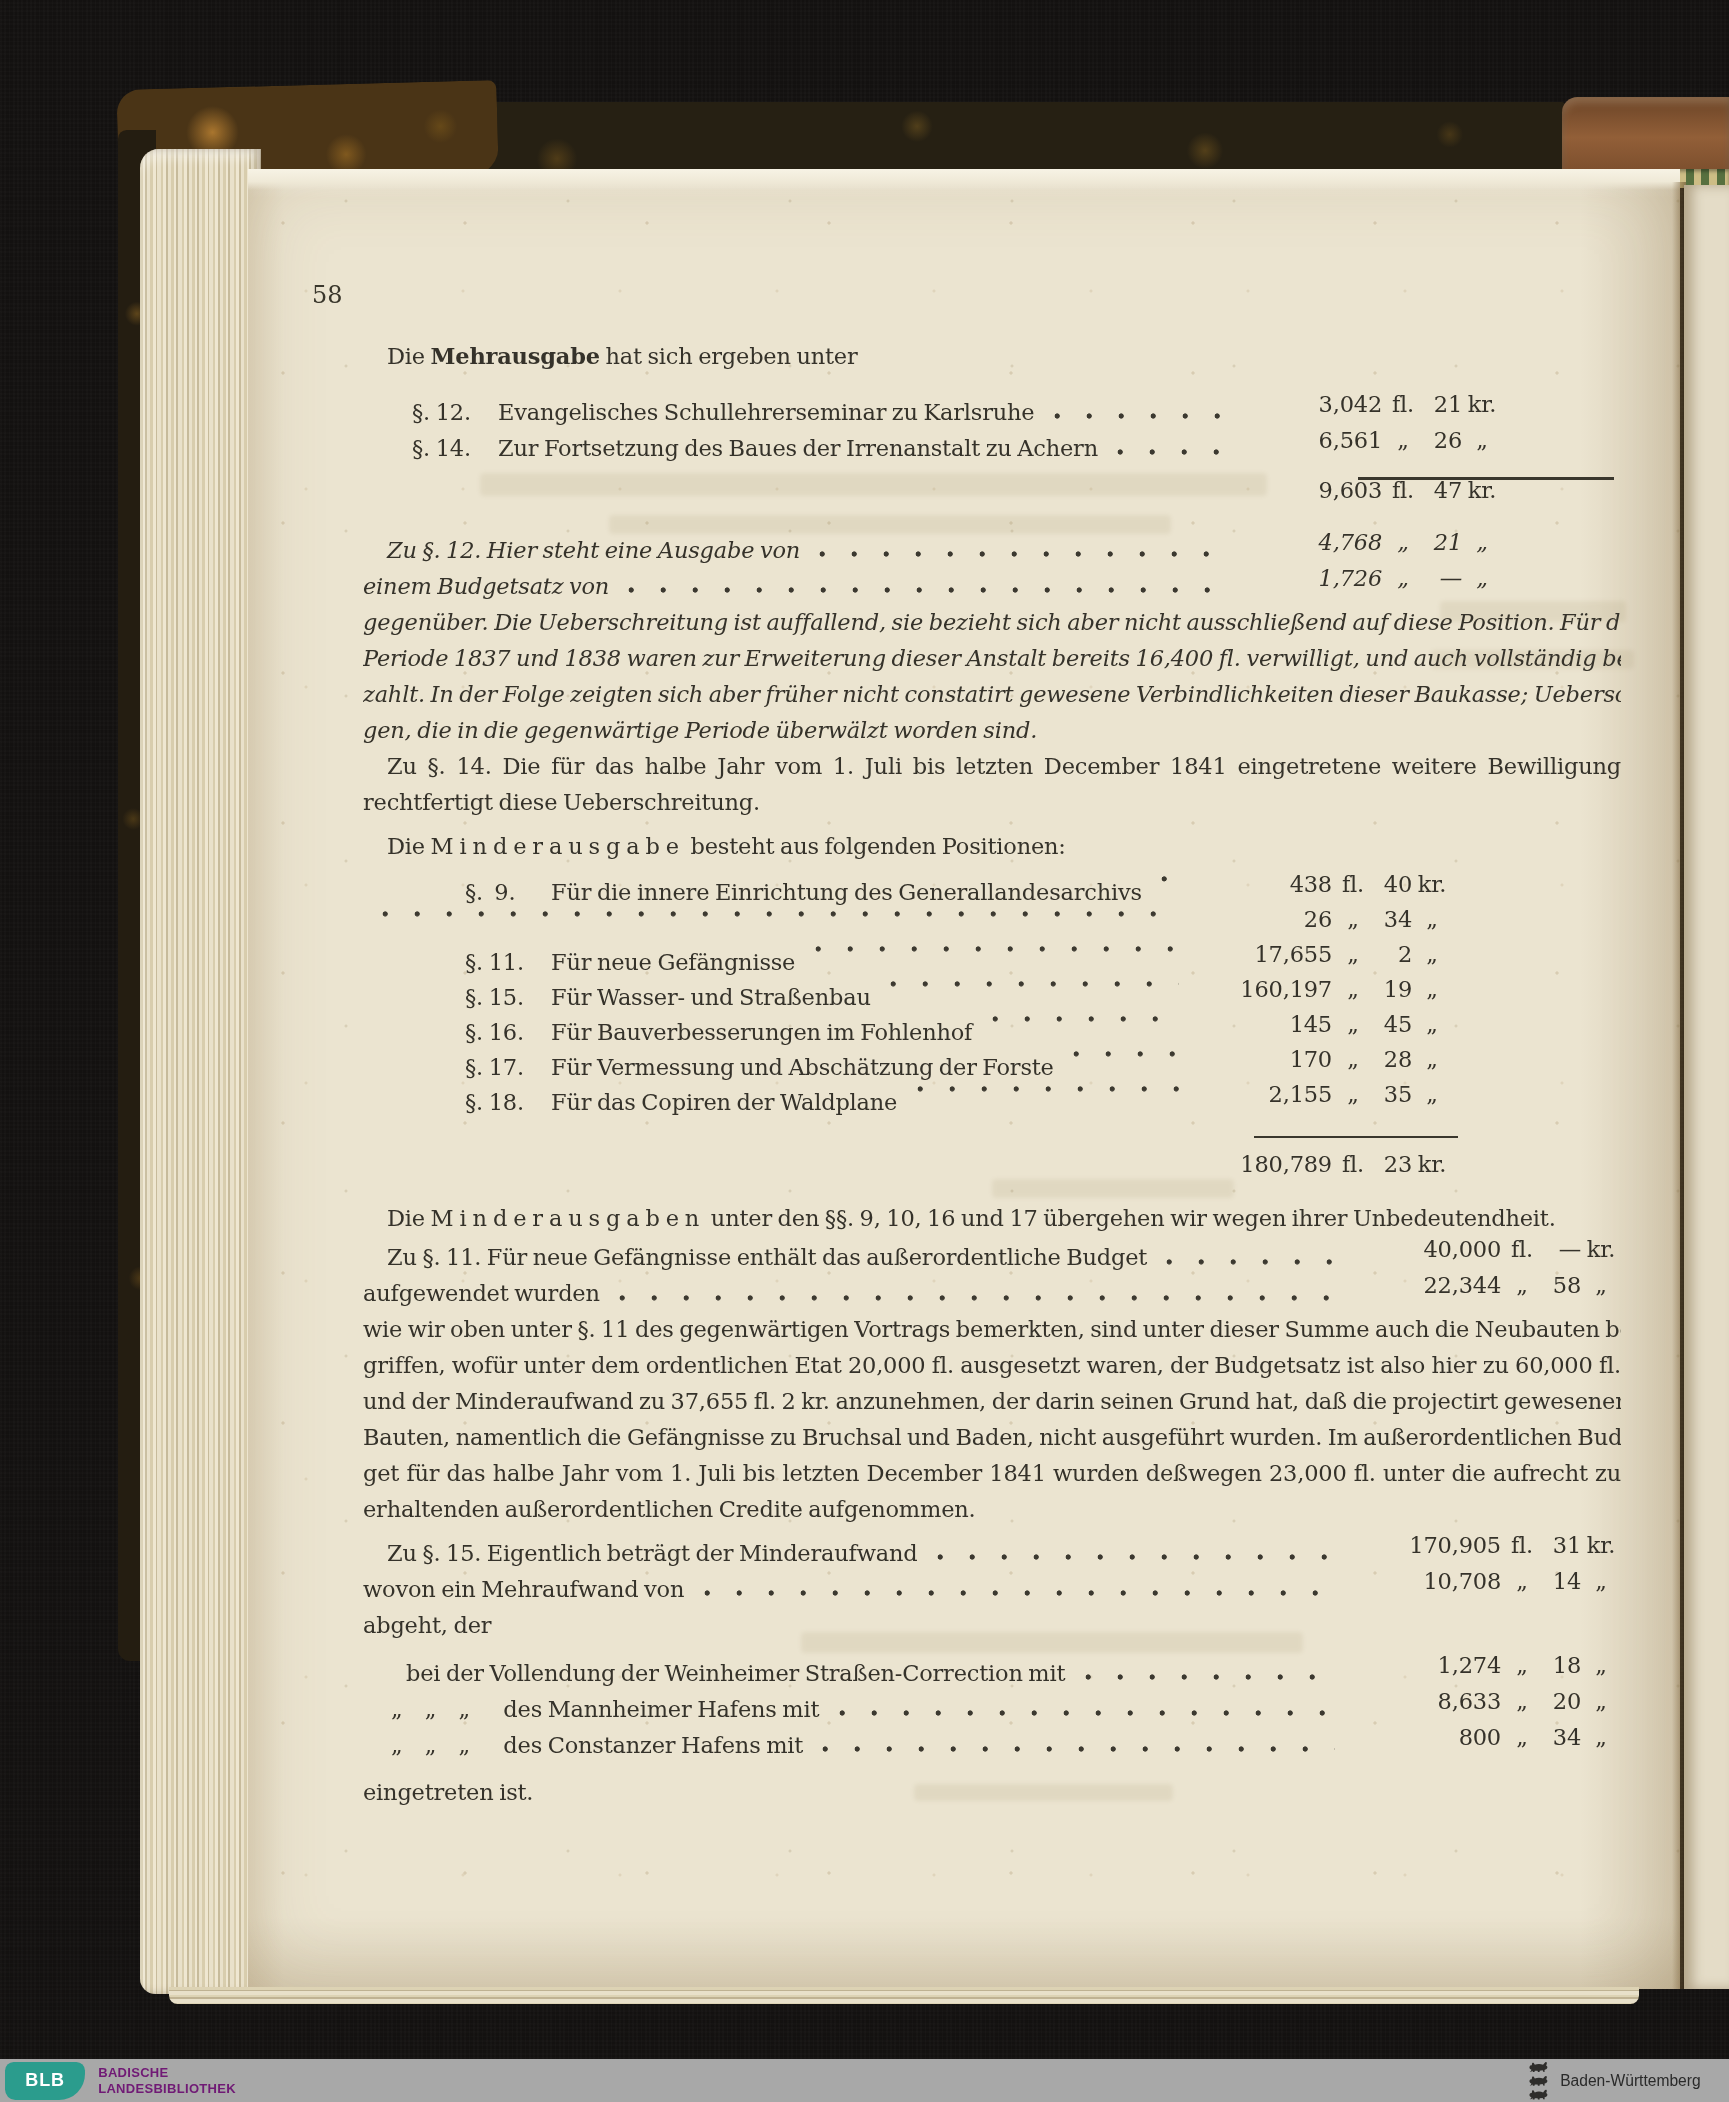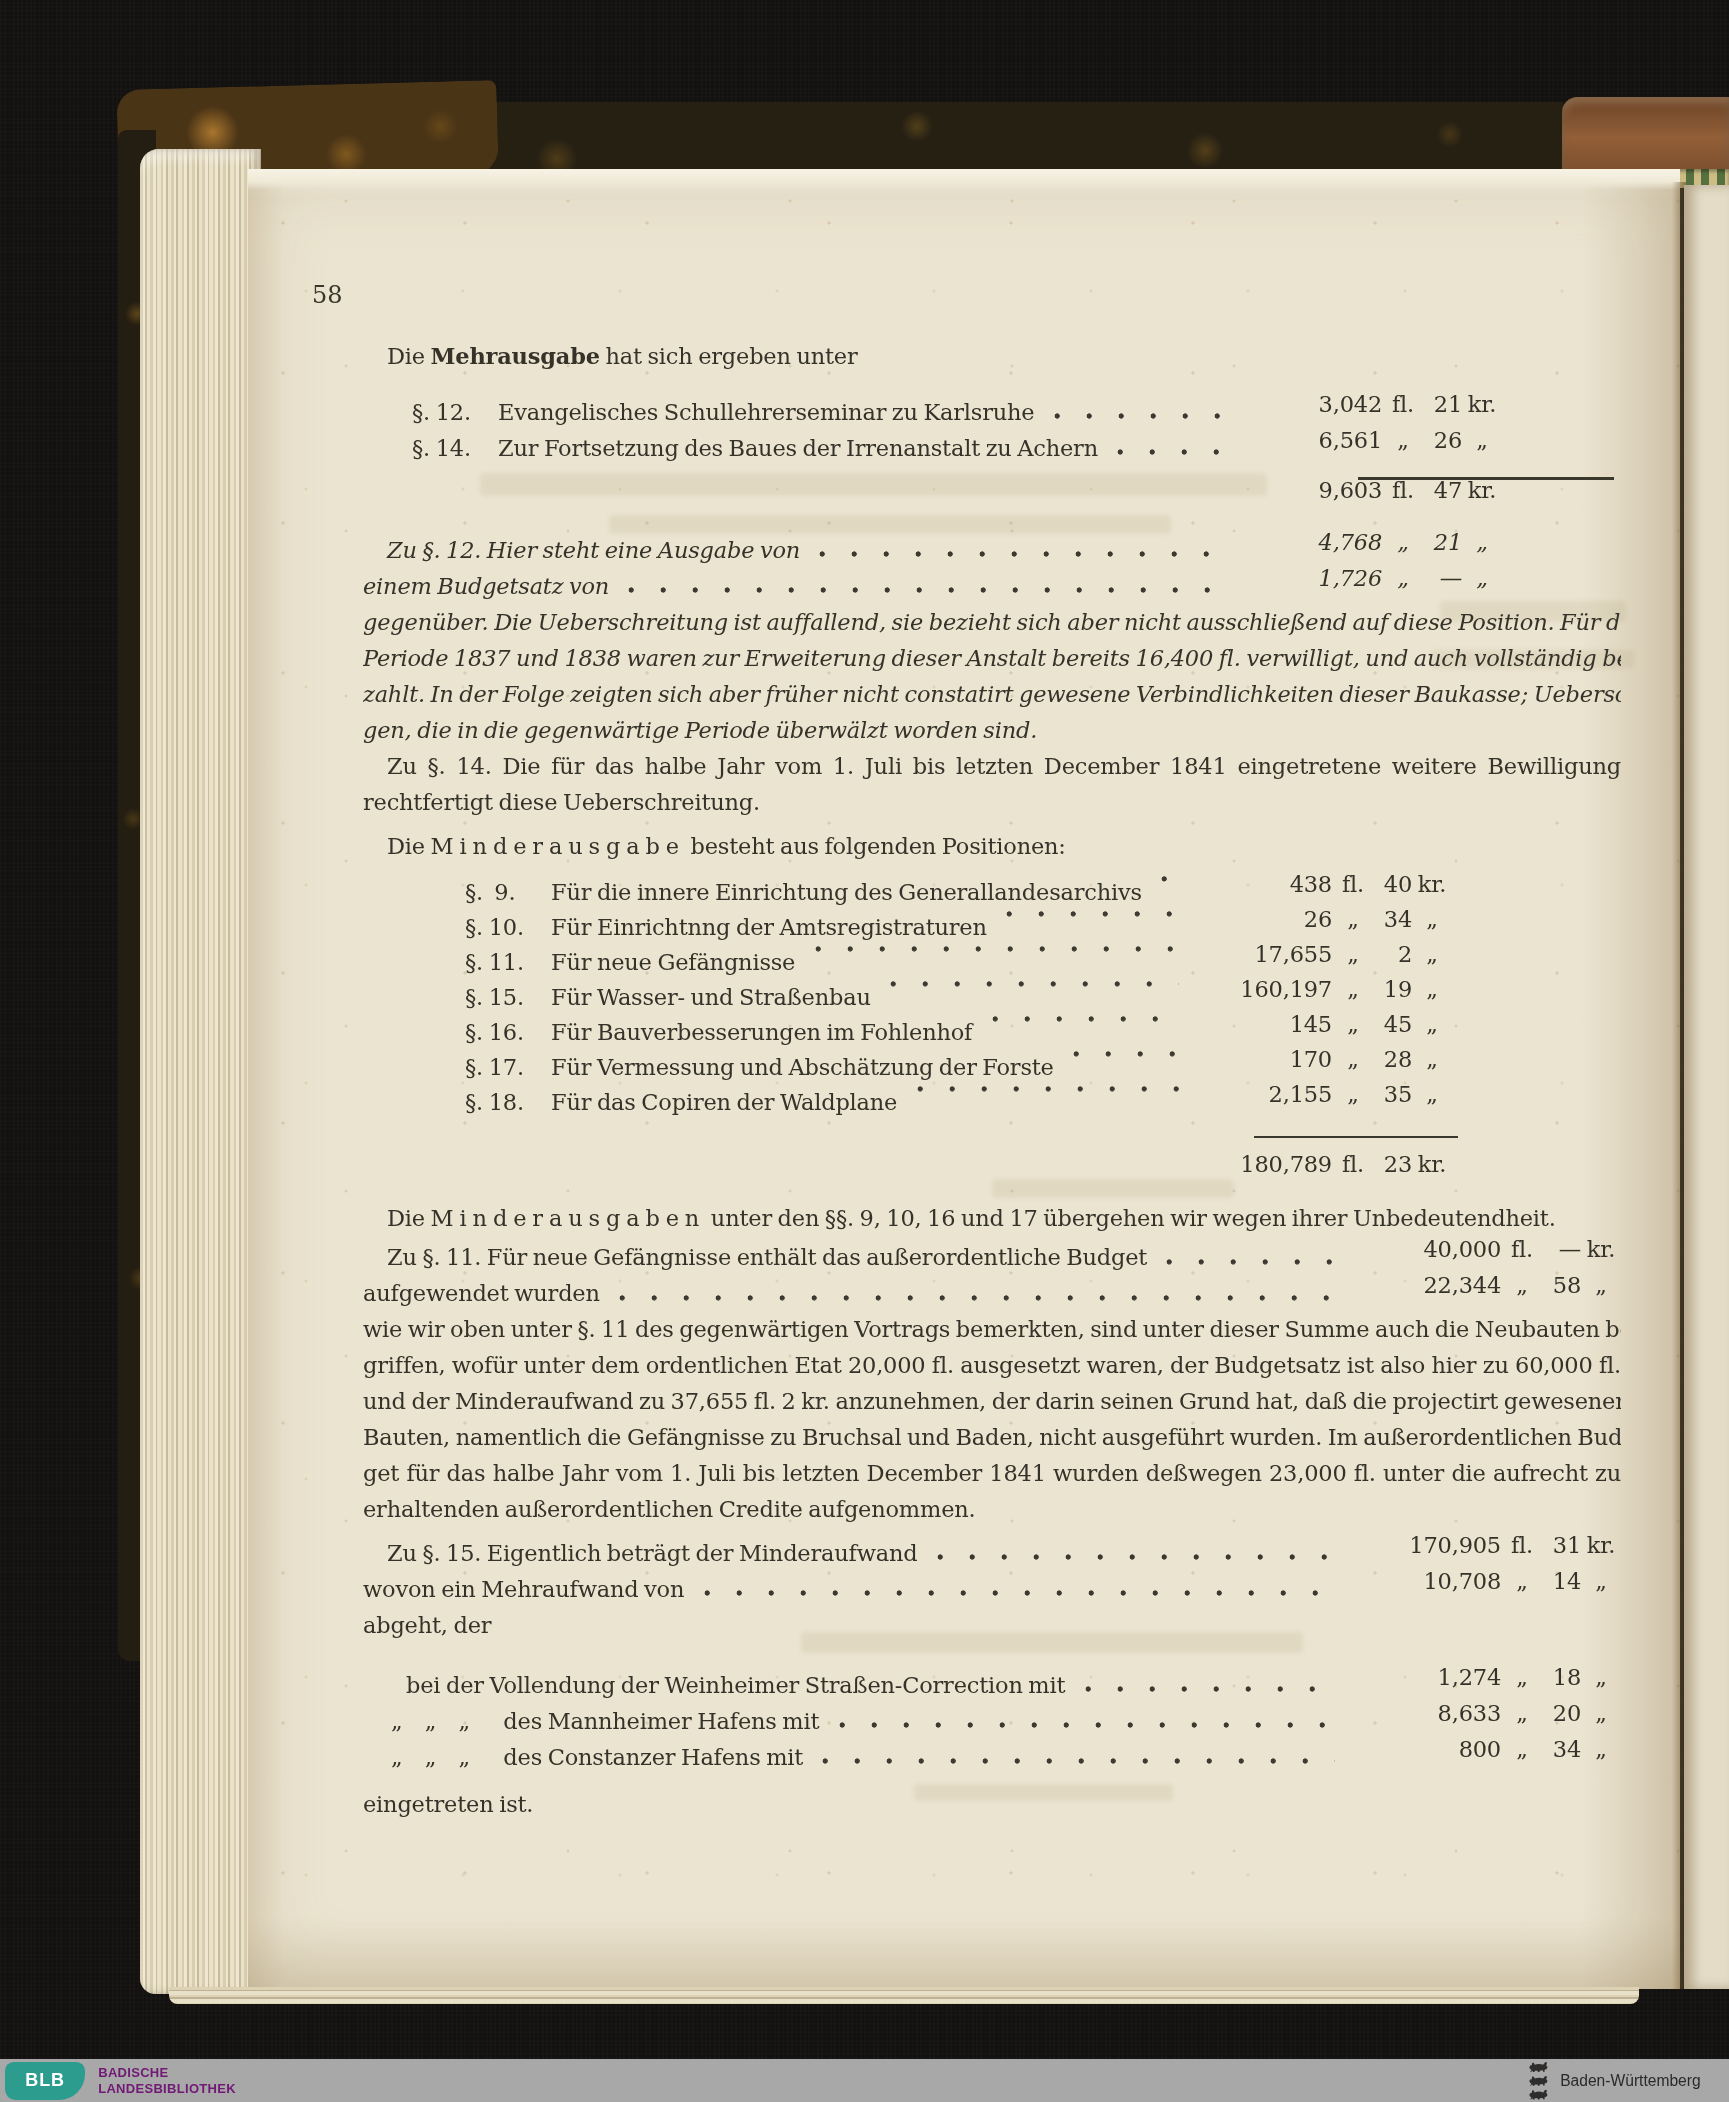--- a/index.html
+++ b/index.html
@@ -96,21 +96,21 @@
   .amt .k{width:38px;text-align:right;}
   .amt .u2{width:40px;text-align:center;}
   .line.tot{display:flex;justify-content:flex-end;}
   .line.rl{height:14px;display:flex;align-items:flex-end;}
   .rule{height:2.6px;background:#3a372d;margin-left:auto;}
   .colA .rule{width:256px;margin-right:7px;}
   .colB .rule{width:204px;margin-right:163px;}
   .b-intro{margin-top:19px;} .b-ledgerA{margin-top:20px;} .b-zu12{margin-top:15.6px;font-style:italic;}
   .b-zu14{margin-top:0;} .b-minder{margin-top:8.6px;} .b-ledgerB{margin-top:10.4px;}
   .b-ledgerB .line{height:35px;line-height:35px;align-items:center;}
-  .b-unbe{margin-top:10.4px;} .b-zu11{margin-top:3.5px;} .b-zu15{margin-top:7.8px;} .b-voll{margin-top:24px;}
+  .b-unbe{margin-top:10.4px;} .b-zu11{margin-top:3.5px;} .b-zu15{margin-top:7.8px;} .b-voll{margin-top:12px;}
   
   .footer{position:absolute;left:0;right:0;top:2059px;height:43px;background:#a8a8a8;
     display:flex;align-items:center;justify-content:space-between;padding:0 10.4px 0 5.2px;box-sizing:border-box;
     font-family:"Liberation Sans",sans-serif;}
   .footer-left{display:flex;align-items:center;gap:13px;cursor:pointer;}
   .blb-badge{width:80px;height:38px;background:#2b9c8d;border-radius:8.6px 8.6px 26px 10.4px;
     color:#fff;font-weight:bold;font-size:18px;display:flex;align-items:center;justify-content:center;letter-spacing:0.9px;}
   .blb-name{font-size:13px;font-weight:bold;color:#701a75;line-height:15.6px;letter-spacing:0.3px;}
   .footer-right{display:flex;align-items:center;gap:10.4px;margin-right:18px;cursor:pointer;}
   .arms{display:block;}
@@ -212,21 +212,20 @@
             <span class="lab"><span class="secno">§.  9. </span><span>Für die innere Einrichtung des Generallandesarchivs</span></span>
             <span class="dots"></span>
             <span class="amt">
               <span class="n">438</span>
               <span class="u1">fl.</span>
               <span class="k">40</span>
               <span class="u2">kr.</span>
             </span>
           </div>
           <div class="line lg2 f">
-            <span class="lab"><span class="secno">§. 10. </span><span>Für Einrichtnng der Amtsregistraturen</span></span>
             <span class="dots"></span>
             <span class="amt">
               <span class="n">26</span>
               <span class="u1">„</span>
               <span class="k">34</span>
               <span class="u2">„</span>
             </span>
           </div>
           <div class="line lg2 f">
             <span class="lab"><span class="secno">§. 11. </span><span>Für neue Gefängnisse</span></span>

